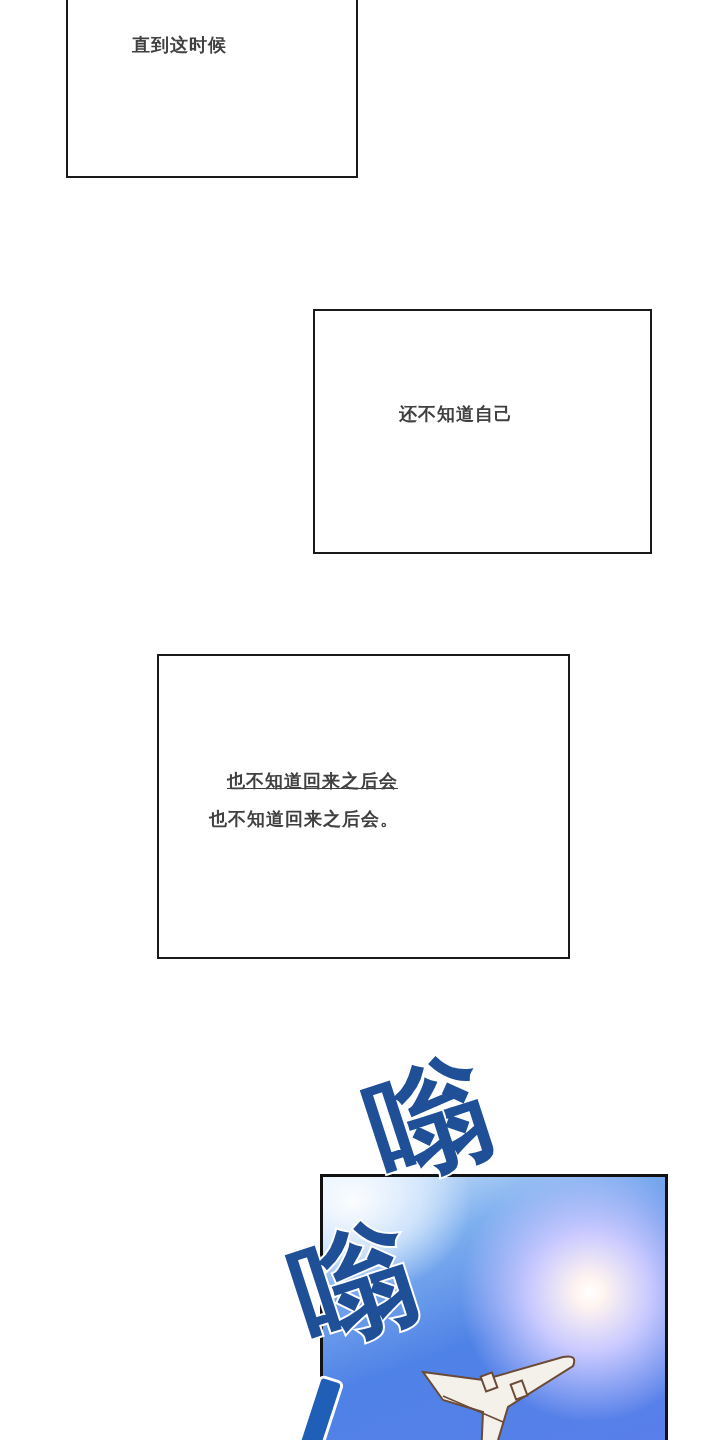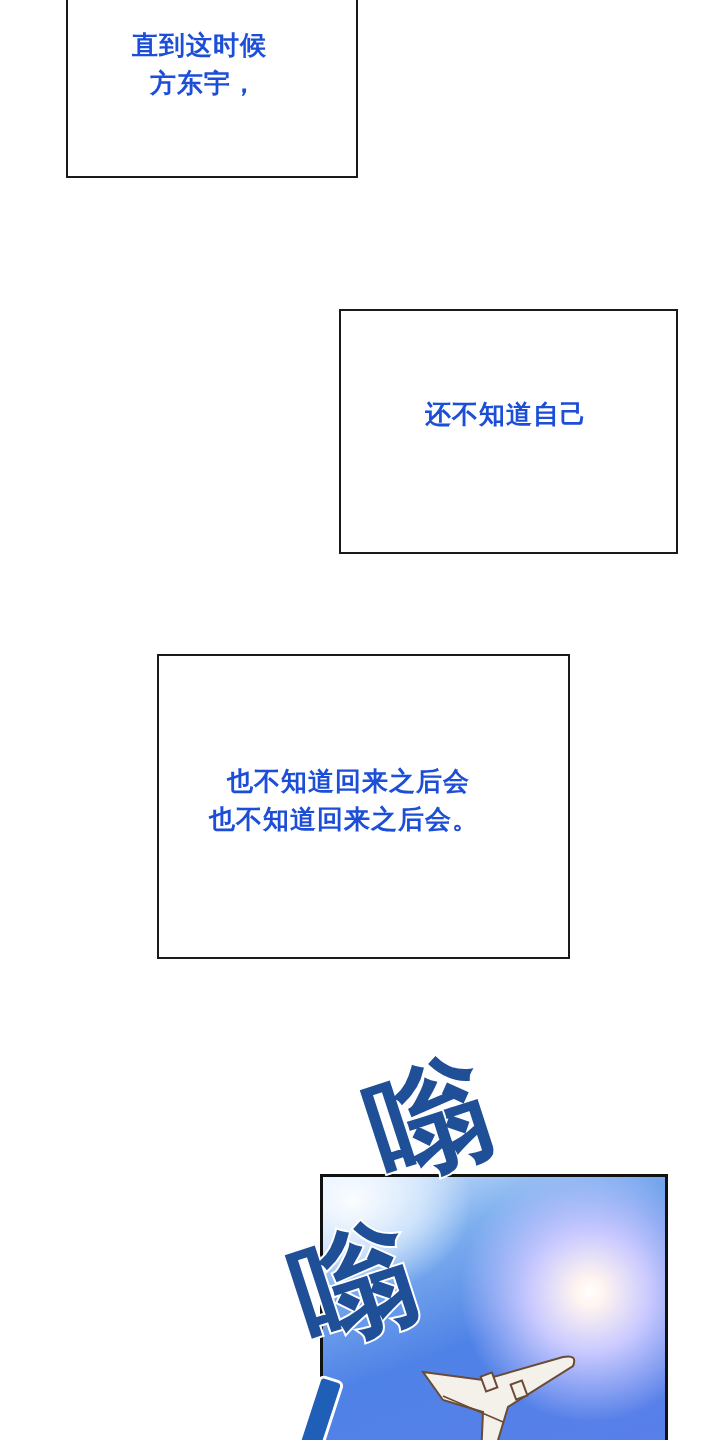--- a/index.html
+++ b/index.html
@@ -1,49 +1,48 @@
 <!DOCTYPE html>
 <html><head>
   <meta charset="utf-8">
   <style>
     html, body { margin: 0; padding: 0; background: #ffffff; }
     body { width: 720px; height: 1440px; position: relative; overflow: hidden;
            font-family: "DejaVu Sans", "Liberation Sans", sans-serif; }
     .panel { position: absolute; border: 2px solid #1a1a1a; background: #ffffff; box-sizing: border-box; }
-    .caption { position: absolute; color: #1d4ed8; font-size: 26px; line-height: 38px; font-weight: bold; letter-spacing: 1px; white-space: nowrap; }
+    .caption { position: absolute; color: #404040; font-size: 18px; line-height: 38px; font-weight: bold; letter-spacing: 1px; white-space: nowrap; }
     .caption .line { display: block; }
     #p1 { left: 66px; top: -4px; width: 292px; height: 182px; }
     #p1 .caption { left: 64px; top: 28px; }
     #p1 .caption .l2 { padding-left: 18px; }
-    #p2 { left: 339px; top: 309px; width: 339px; height: 245px; }
+    #p2 { left: 313px; top: 309px; width: 339px; height: 245px; }
     #p2 .caption { left: 70px; top: 84px; }
     #p2 .caption .l1 { padding-left: 14px; }
     #p3 { left: 157px; top: 654px; width: 413px; height: 305px; }
     #p3 .caption { left: 50px; top: 106px; }
-    #p3 .caption .l1 { padding-left: 18px; }
+    #p3 .caption .l1 { padding-left: 18px; text-decoration: underline; }
     #p4 { left: 320px; top: 1174px; width: 348px; height: 280px; border: 3px solid #111;
           background: radial-gradient(circle at 78% 42%, #ffffff 0px, #fff4f0 14px, #c9c9ff 60px, rgba(120,140,240,0) 130px),
                       linear-gradient(160deg, #d6e8fb 0%, #7fb0ef 25%, #4f82e6 55%, #5a7fea 100%); overflow: hidden; }
     .cloud { position: absolute; left: 0; top: 0; width: 150px; height: 120px;
              background: radial-gradient(ellipse at 20% 20%, rgba(255,255,255,0.95) 0%, rgba(230,242,255,0.7) 40%, rgba(255,255,255,0) 70%); }
     .plane { position: absolute; left: 90px; top: 175px; }
     .sfx { position: absolute; color: #1f4f96; font-size: 120px; font-weight: bold; font-family: "DejaVu Sans", sans-serif;
            -webkit-text-stroke: 4px #ffffff; paint-order: stroke fill; transform-origin: center; }
     #sfx1 { left: 370px; top: 1040px; transform: rotate(-18deg); }
     #sfx2 { left: 295px; top: 1205px; transform: rotate(-18deg); }
     #sfx3 { position: absolute; left: 306px; top: 1376px; width: 20px; height: 80px; background: #1f5fb8;
             border: 3px solid #fff; border-radius: 6px; transform: rotate(18deg); }
   </style>
 </head>
 <body>
 
 <div class="panel" id="p1">
   <div class="caption">
     <span class="line l1">直到这时候</span>
-    <span class="line l2">方东宇，</span>
   </div>
 </div>
 
 <div class="panel" id="p2">
   <div class="caption">
     <span class="line l1">还不知道自己</span>
   </div>
 </div>
 
 <div class="panel" id="p3">

